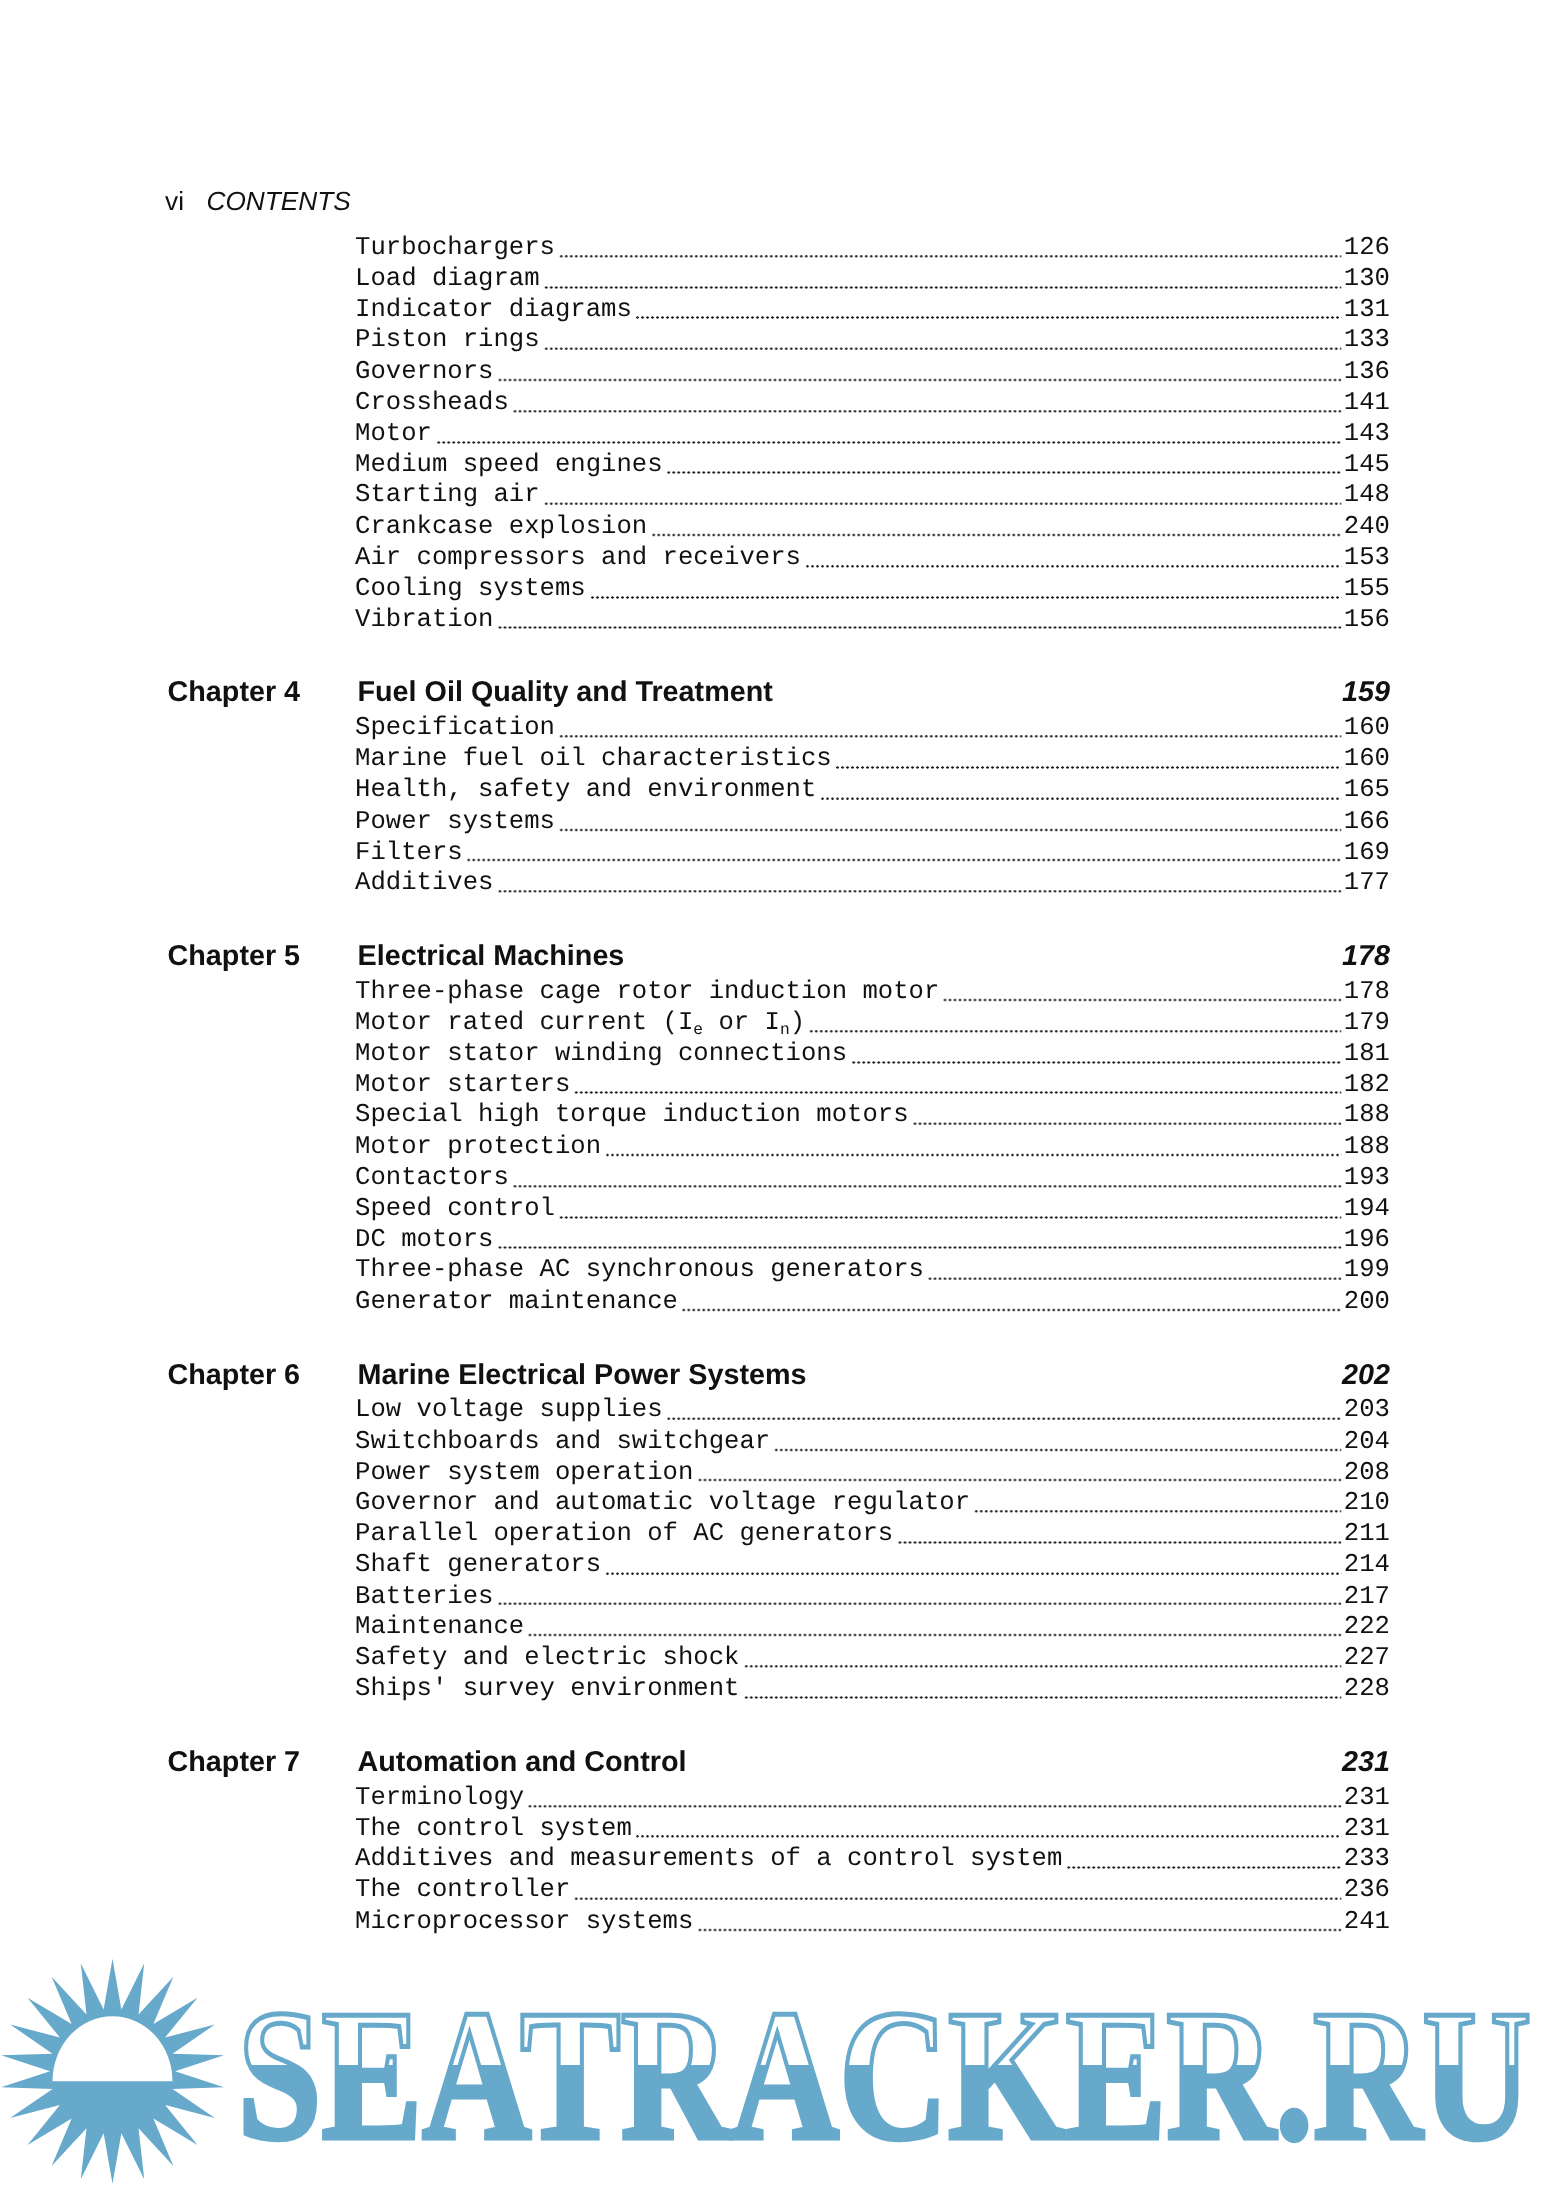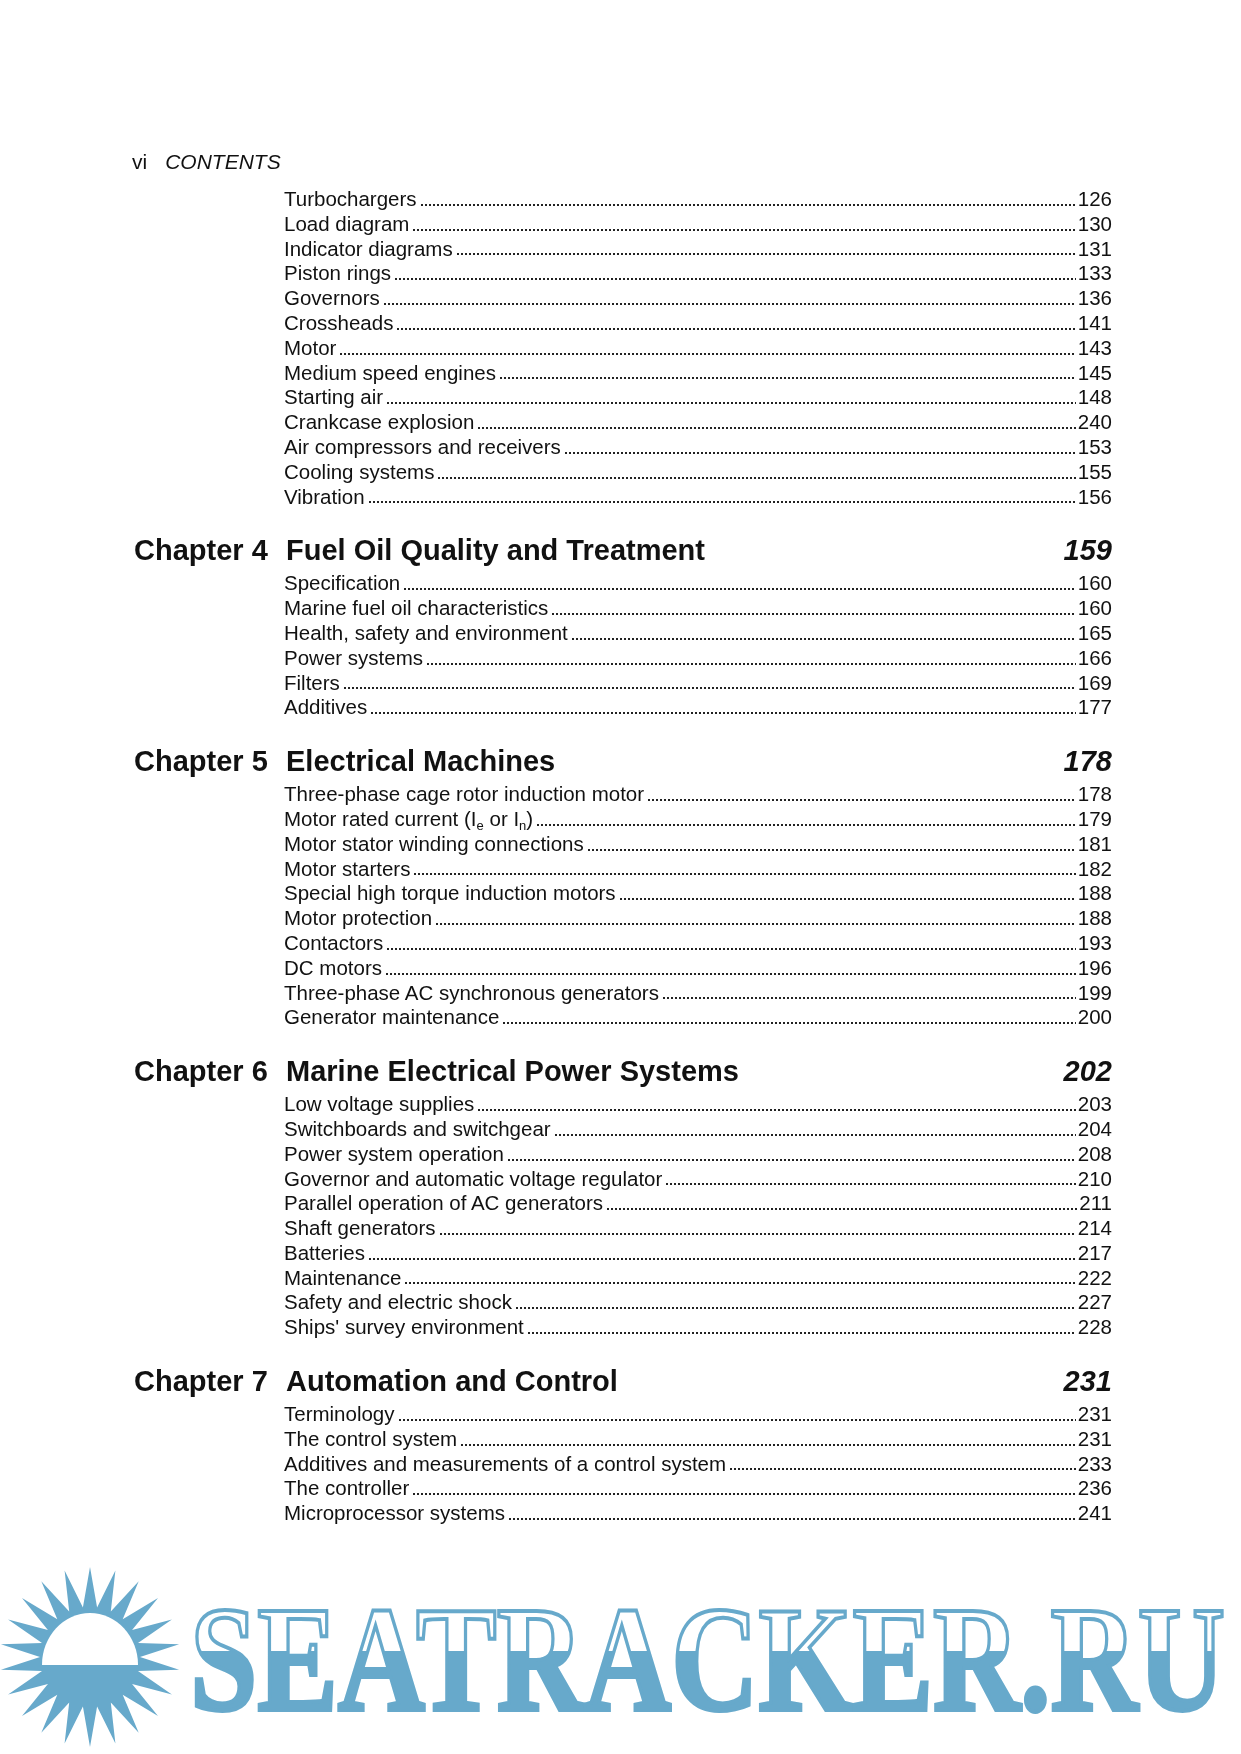--- a/index.html
+++ b/index.html
@@ -12,34 +12,34 @@
     display: flex; gap: 18px; align-items: baseline;
   }
   .running-head .folio { font-weight: normal; }
   .running-head .title { font-style: italic; }
 
   .toc { position: absolute; left: 0; top: 187px; width: 1241px; }
 
   .entry {
     position: relative; margin-left: 284px; width: 828px; height: 24.8px;
     display: flex; align-items: flex-end;
-    font-family: Liberation Sans, sans-serif; font-size: 20.5px; line-height: 24.8px;
+    font-family: Liberation Mono, monospace; font-size: 20.5px; line-height: 24.8px;
   }
   .entry .label { white-space: nowrap; padding-right: 3px; }
   .entry .leader {
     flex: 1; height: 2px; margin-bottom: 6px;
     background-image: radial-gradient(circle, #222 0.9px, transparent 1.1px);
     background-size: 4px 2px; background-repeat: repeat-x;
   }
   .entry .page-num { white-space: nowrap; padding-left: 2px; }
   .entry sub { font-size: 13px; vertical-align: -4px; line-height: 0; }
 
   .chapter {
     position: relative; height: 36px; margin-top: 26px;
-    font-family: "Liberation Sans", sans-serif; font-weight: bold; font-size: 29px;
+    font-family: "Liberation Sans", sans-serif; font-weight: bold; font-size: 23px;
   }
   .chapter .ch-num { position: absolute; left: 134px; bottom: 4px; }
   .chapter .ch-title { position: absolute; left: 286px; bottom: 4px; text-align: right; }
   .chapter .ch-page { position: absolute; right: 129px; bottom: 4px; font-style: italic; }
 
   .watermark { position: absolute; left: 0; top: 1560px; width: 1241px; height: 194px; }
 </style>
 </head>
 <body>
 
@@ -183,20 +183,25 @@
       </div>
       <div class="entry">
         <span class="label">Motor protection</span>
         <span class="leader"></span>
         <span class="page-num">188</span>
       </div>
       <div class="entry">
         <span class="label">Contactors</span>
         <span class="leader"></span>
         <span class="page-num">193</span>
+      </div>
+      <div class="entry">
+        <span class="label">Speed control</span>
+        <span class="leader"></span>
+        <span class="page-num">194</span>
       </div>
       <div class="entry">
         <span class="label">DC motors</span>
         <span class="leader"></span>
         <span class="page-num">196</span>
       </div>
       <div class="entry">
         <span class="label">Three-phase AC synchronous generators</span>
         <span class="leader"></span>
         <span class="page-num">199</span>

